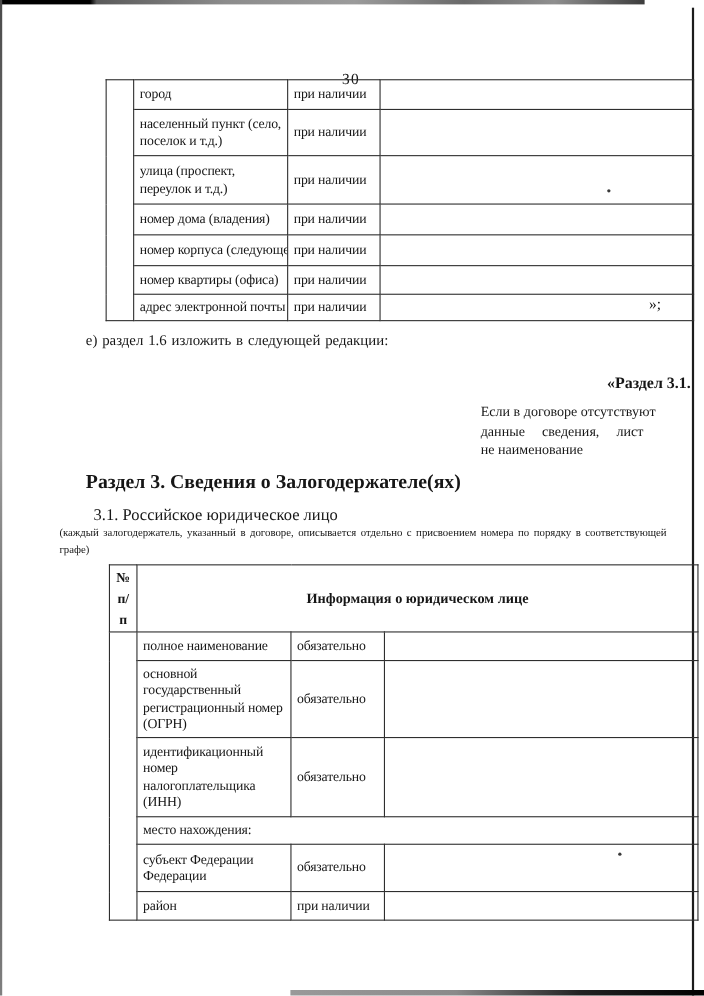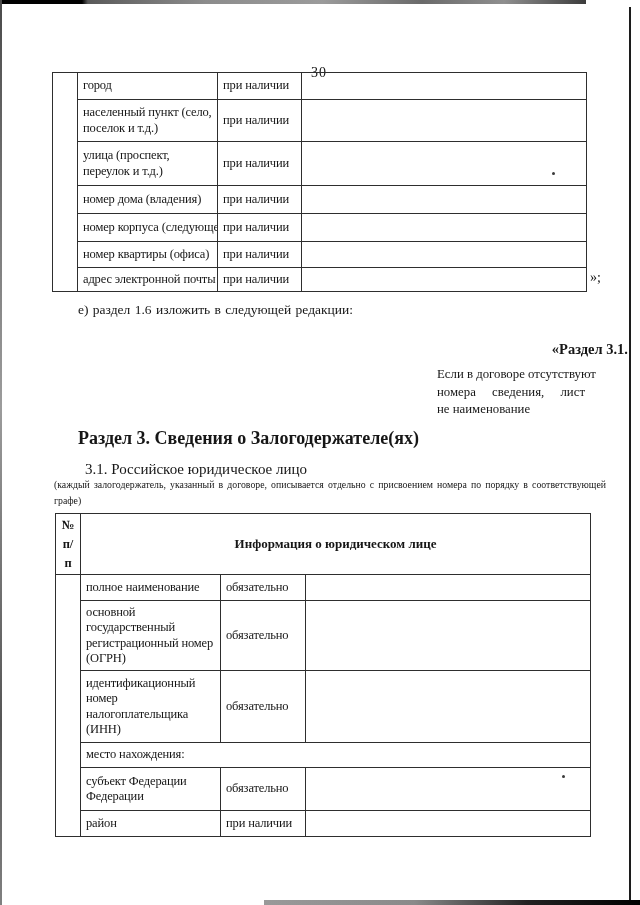--- a/index.html
+++ b/index.html
@@ -28,21 +28,21 @@
   .side-note{position:absolute;left:437px;top:366px;width:163px;font-size:12.8px;line-height:17.5px;}
   .side-note .l2{width:148px;text-align:justify;text-align-last:justify;}
   .sec3-heading{position:absolute;left:78px;top:428px;font-weight:bold;font-size:18px;}
   .sec31-heading{position:absolute;left:85px;top:461px;font-weight:normal;font-size:15px;}
   .small-note-1{position:absolute;left:54px;top:479px;width:552px;font-size:9.8px;
     text-align:justify;text-align-last:justify;font-family:Liberation Serif, serif;}
   .small-note-2{position:absolute;left:54px;top:495px;font-size:9.8px;}
   .closing-mark{position:absolute;left:590px;top:270px;font-size:14px;}
 
   
-  table{border-collapse:collapse;table-layout:fixed;position:absolute;}
+  table{border-collapse:collapse;table-layout:fixed;position:absolute;margin-left:44px;}
   td{border:1px solid #2e2e2e;padding:2px 5px;font-size:12.5px;vertical-align:middle;
     line-height:1.25;letter-spacing:-0.15px;overflow:hidden;}
   .t-address{left:52px;top:72px;width:534px;}
   .t-entity{left:55px;top:513px;width:535px;}
   td.nw{white-space:nowrap;}
   td.num-col{text-align:center;font-weight:bold;white-space:pre-line;line-height:1.5;}
   td.tbl-title{text-align:center;font-weight:bold;font-size:13px;letter-spacing:0;}
 </style>
 </head>
 <body>
@@ -104,21 +104,21 @@
   </table>
 
 <div class="closing-mark">»;</div>
 
 <div class="amend-line">е) раздел 1.6 изложить в следующей редакции:</div>
 
 <div class="quote-title">«Раздел 3.1.</div>
 
 <div class="side-note">
   <div class="l1">Если в договоре отсутствуют</div>
-  <div class="l2">номера сведения, лист</div>
+  <div class="l2">данные сведения, лист</div>
   <div class="l3">не наименование</div>
 </div>
 
 <div class="sec3-heading">Раздел 3. Сведения о Залогодержателе(ях)</div>
 <div class="sec31-heading">3.1. Российское юридическое лицо</div>
 <div class="small-note-1">(каждый залогодержатель, указанный в договоре, описывается отдельно с присвоением номера по порядку в соответствующей</div>
 <div class="small-note-2">графе)</div>
 
 <table class="t-entity">
   <colgroup>

